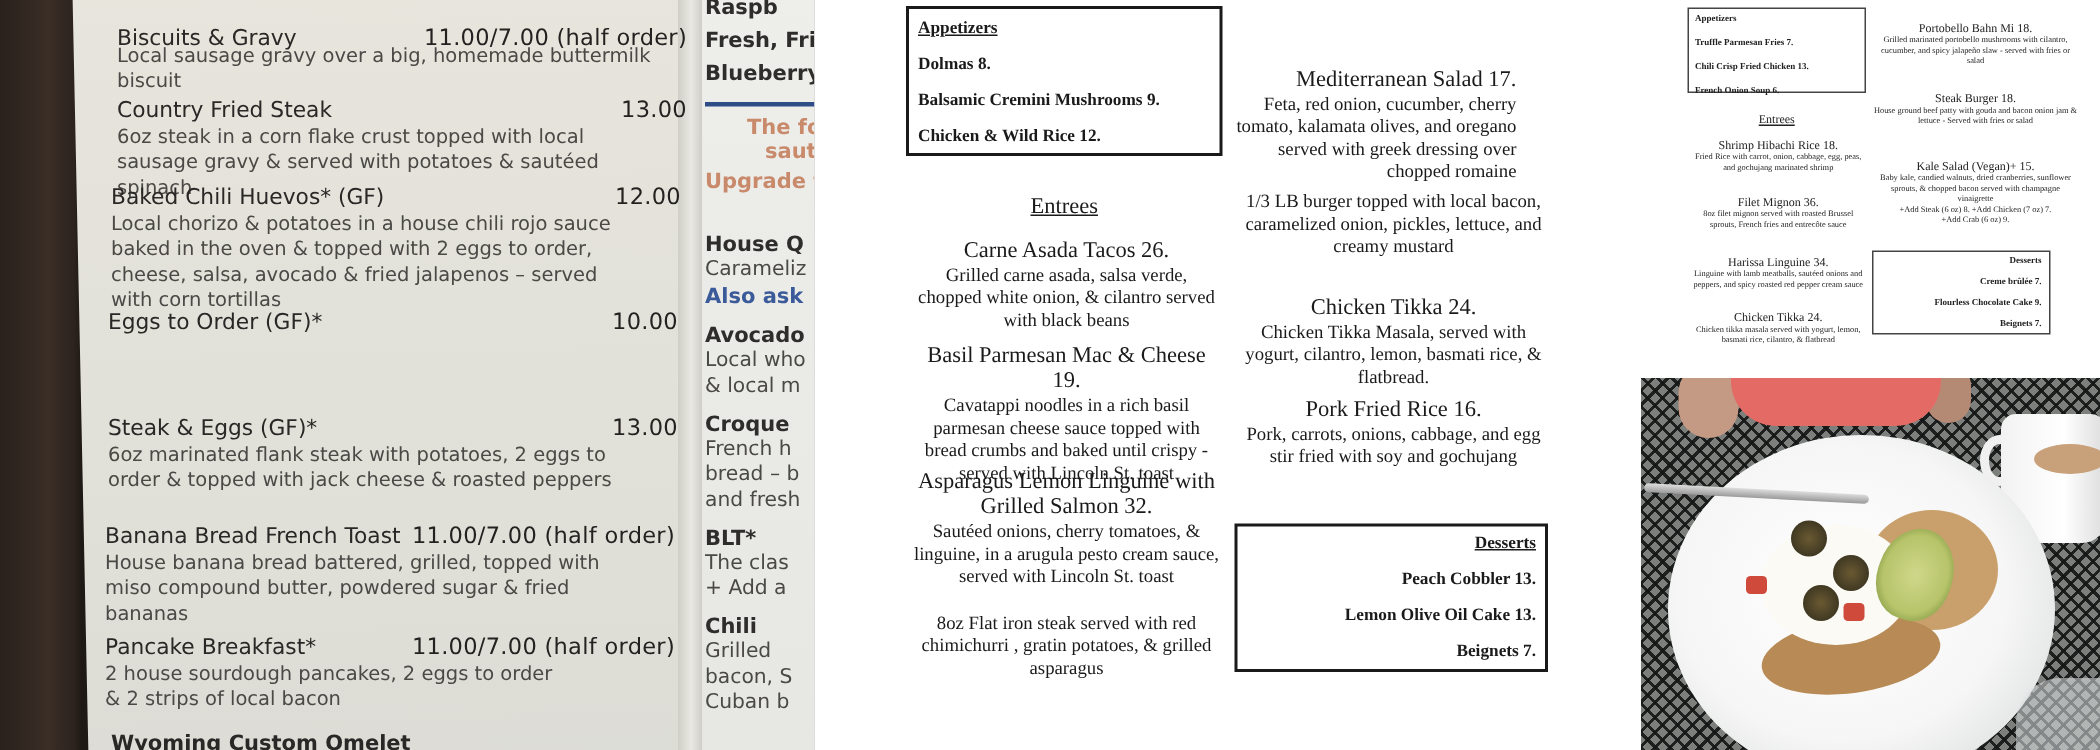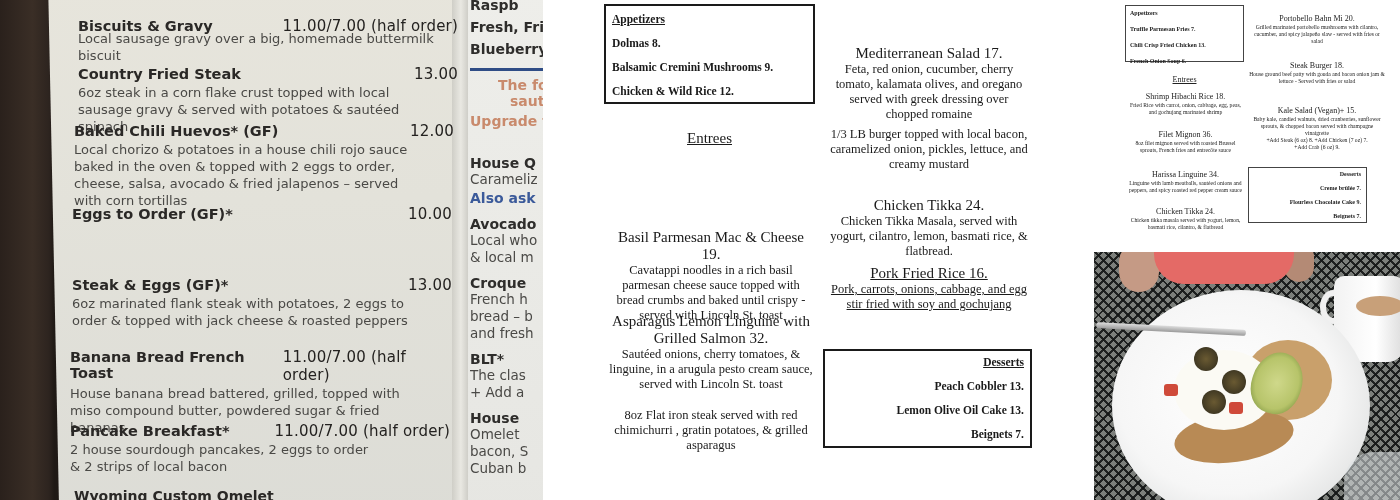--- a/index.html
+++ b/index.html
@@ -11,21 +11,21 @@
         background: linear-gradient(90deg, #2a211c 0%, #3a2e26 6%, #2d241f 9%, #1f1915 10%); }
   .p1 .page { position: absolute; left: 48px; top: -20px; width: 420px; height: 560px;
         background: linear-gradient(180deg, #e7e5dc 0%, #e3e2da 40%, #dcdcd6 100%);
         transform: rotate(-1.2deg); transform-origin: 0 0; }
   .p1 .page-edge { position: absolute; left: 452px; top: -10px; width: 22px; height: 540px;
         background: linear-gradient(90deg, #cfcec7, #e9e8e2 40%, #b9b8b2 100%); }
   .p1 .page2 { position: absolute; left: 468px; top: -10px; width: 100px; height: 540px;
         background: linear-gradient(180deg, #eeeeea, #e6e6e2); }
   .bitem { position: absolute; left: 78px; width: 380px; font-family: "DejaVu Sans", sans-serif; color: #2b2a28; }
   .bitem .row { display: flex; justify-content: space-between; align-items: baseline; }
-  .bitem .name { font-size: 14.5px; font-weight: bold; color: #2a2826; }
+  .bitem .name { font-size: 14.5px; font-weight: normal; color: #2a2826; }
   .bitem .price { font-size: 15px; font-weight: normal; color: #242220; letter-spacing: .2px; }
   .bitem .desc { font-size: 13px; line-height: 17px; color: #4a4946; margin-top: 1px; }
   .p1 .cut { position: absolute; left: 74px; top: 488px; font-family: "DejaVu Sans", sans-serif; font-size: 14px; font-weight: bold; color: #2a2826; }
 
   .p2side { position: absolute; left: 470px; width: 80px; font-family: "DejaVu Sans", sans-serif; white-space: nowrap; overflow: hidden; }
   .p2side .t { font-size: 14px; font-weight: bold; color: #2e2d2b; }
   .p2side .d { font-size: 13.5px; color: #4a4946; line-height: 17px; }
   .p2side .orange { font-size: 14px; color: #c98a6c; font-weight: bold; }
   .p2side .blue { font-size: 14px; color: #3b5a9a; font-weight: bold; }
   .p2side .rule { height: 3px; background: #2f4d86; width: 80px; }
@@ -151,61 +151,65 @@
       <div class="t" style="margin-top:10px">Avocado</div>
       <div class="d">Local who</div>
       <div class="d">&amp; local m</div>
       <div class="t" style="margin-top:9px">Croque</div>
       <div class="d">French h</div>
       <div class="d">bread – b</div>
       <div class="d">and fresh</div>
       <div class="t" style="margin-top:9px">BLT*</div>
       <div class="d">The clas</div>
       <div class="d">+ Add a</div>
-      <div class="t" style="margin-top:9px">House</div>
-      <div class="d">Omelet</div>
+      <div class="t" style="margin-top:9px">Chili</div>
+      <div class="d">Grilled</div>
       <div class="d">bacon, S</div>
       <div class="d">Cuban b</div>
     </div>
   </div>
 
   <div class="p2">
     <div class="box" style="left:61px; top:4px; width:211px; height:100px; padding:7px 6px;">
       <div class="line head">Appetizers</div>
       <div class="line">Dolmas  8.</div>
       <div class="line">Balsamic Cremini Mushrooms 9.</div>
       <div class="line">Chicken &amp; Wild Rice 12.</div>
     </div>
 
     <div class="sec-title" style="left:61px; top:130px; width:211px;">Entrees</div>
 
+    <div class="entree" style="left:66px; top:159px; width:204px;">
+      <div class="en">Carne Asada Tacos  26.</div>
+      <div class="ed">Grilled carne asada, salsa verde, chopped white onion, &amp; cilantro served with black beans</div>
+    </div>
     <div class="entree" style="left:66px; top:229px; width:204px;">
       <div class="en">Basil Parmesan Mac &amp; Cheese 19.</div>
       <div class="ed">Cavatappi noodles in a rich basil parmesan cheese sauce topped with bread crumbs and baked until crispy - served with Lincoln St. toast</div>
     </div>
     <div class="entree" style="left:66px; top:313px; width:204px;">
       <div class="en">Asparagus Lemon Linguine with Grilled Salmon 32.</div>
       <div class="ed">Sautéed onions, cherry tomatoes, &amp; linguine, in a arugula pesto cream sauce, served with Lincoln St. toast</div>
     </div>
     <div class="entree" style="left:66px; top:408px; width:204px;">
       <div class="ed">8oz Flat iron steak served with red chimichurri , gratin potatoes, &amp; grilled asparagus</div>
     </div>
 
-    <div class="entree" style="left:286px; top:45px; width:200px;">
+    <div class="entree" style="left:268px; top:45px; width:200px;text-align:right;">
       <div class="en">Mediterranean Salad 17.</div>
       <div class="ed">Feta, red onion, cucumber, cherry tomato, kalamata olives, and oregano served with greek dressing over chopped romaine</div>
     </div>
     <div class="entree" style="left:286px; top:127px; width:200px;">
       <div class="ed">1/3 LB burger topped with local bacon, caramelized onion, pickles, lettuce, and creamy mustard</div>
     </div>
     <div class="entree" style="left:286px; top:197px; width:200px;">
       <div class="en">Chicken Tikka 24.</div>
       <div class="ed">Chicken Tikka Masala, served with yogurt, cilantro, lemon, basmati rice, &amp; flatbread.</div>
     </div>
-    <div class="entree" style="left:286px; top:265px; width:200px;text-decoration:underline;">
+    <div class="entree" style="left:286px; top:265px; width:200px;">
       <div class="en">Pork Fried Rice 16.</div>
       <div class="ed">Pork, carrots, onions, cabbage, and egg stir fried with soy and gochujang</div>
     </div>
 
     <div class="box" style="left:280px; top:349px; width:209px; height:99px; padding:5px 6px; text-align:right;">
       <div class="line head">Desserts</div>
       <div class="line">Peach Cobbler 13.</div>
       <div class="line">Lemon Olive Oil Cake 13.</div>
       <div class="line">Beignets  7.</div>
     </div>
@@ -232,21 +236,21 @@
     <div class="se" style="left:34px; top:170px; width:115px;">
       <div class="en">Harissa Linguine  34.</div>
       <div class="ed">Linguine with lamb meatballs, sautéed onions and peppers, and spicy roasted red pepper cream sauce</div>
     </div>
     <div class="se" style="left:34px; top:207px; width:115px;">
       <div class="en">Chicken Tikka 24.</div>
       <div class="ed">Chicken tikka masala served with yogurt, lemon, basmati rice, cilantro, &amp; flatbread</div>
     </div>
 
     <div class="se" style="left:155px; top:14px; width:136px;">
-      <div class="en">Portobello Bahn Mi  20.</div>
+      <div class="en">Portobello Bahn Mi  18.</div>
       <div class="ed">Grilled marinated portobello mushrooms with cilantro, cucumber, and spicy jalapeño slaw - served with fries or salad</div>
     </div>
     <div class="se" style="left:155px; top:61px; width:136px;">
       <div class="en">Steak Burger 18.</div>
       <div class="ed">House ground beef patty with gouda and bacon onion jam &amp; lettuce - Served with fries or salad</div>
     </div>
     <div class="se" style="left:155px; top:106px; width:136px;">
       <div class="en">Kale Salad (Vegan)+   15.</div>
       <div class="ed">Baby kale, candied walnuts, dried cranberries, sunflower sprouts, &amp; chopped bacon served with champagne vinaigrette</div>
       <div class="ed">+Add Steak (6 oz)  8.  +Add Chicken (7 oz)  7.</div>

